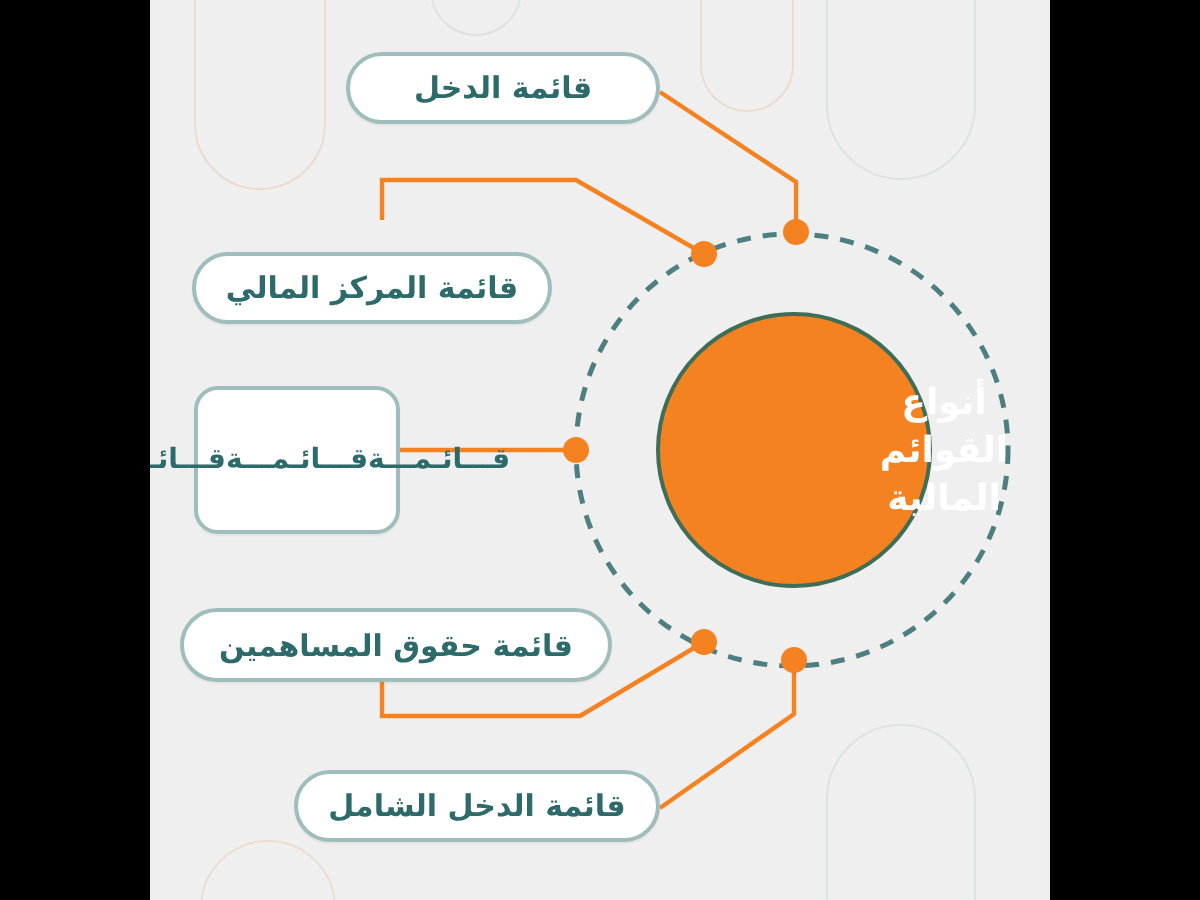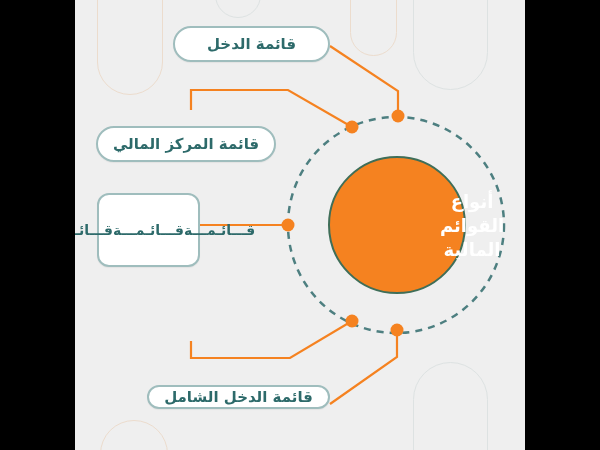--- a/index.html
+++ b/index.html
@@ -72,17 +72,20 @@
   <div class="pill" style="left:21px; top:126px; width:180px; height:36px;">
     <span>قائمة المركز المالي</span>
   </div>
 
   <div class="pill box3" style="left:22px; top:193px; width:103px; height:74px;">
     <span>قـــائـمـــة</span>
     <span>قـــائـمـــة</span>
     <span>قـــائـمـــة</span>
   </div>
 
+  <div class="pill" style="left:15px; top:304px; width:216px; height:37px;">
+    <span>قائمة حقوق المساهمين</span>
+  </div>
 
-  <div class="pill" style="left:72px; top:385px; width:183px; height:24px;">
+  <div class="pill" style="left:72px; top:385px; width:183px; height:36px;">
     <span>قائمة الدخل الشامل</span>
   </div>
 </div>
 
 </body></html>

